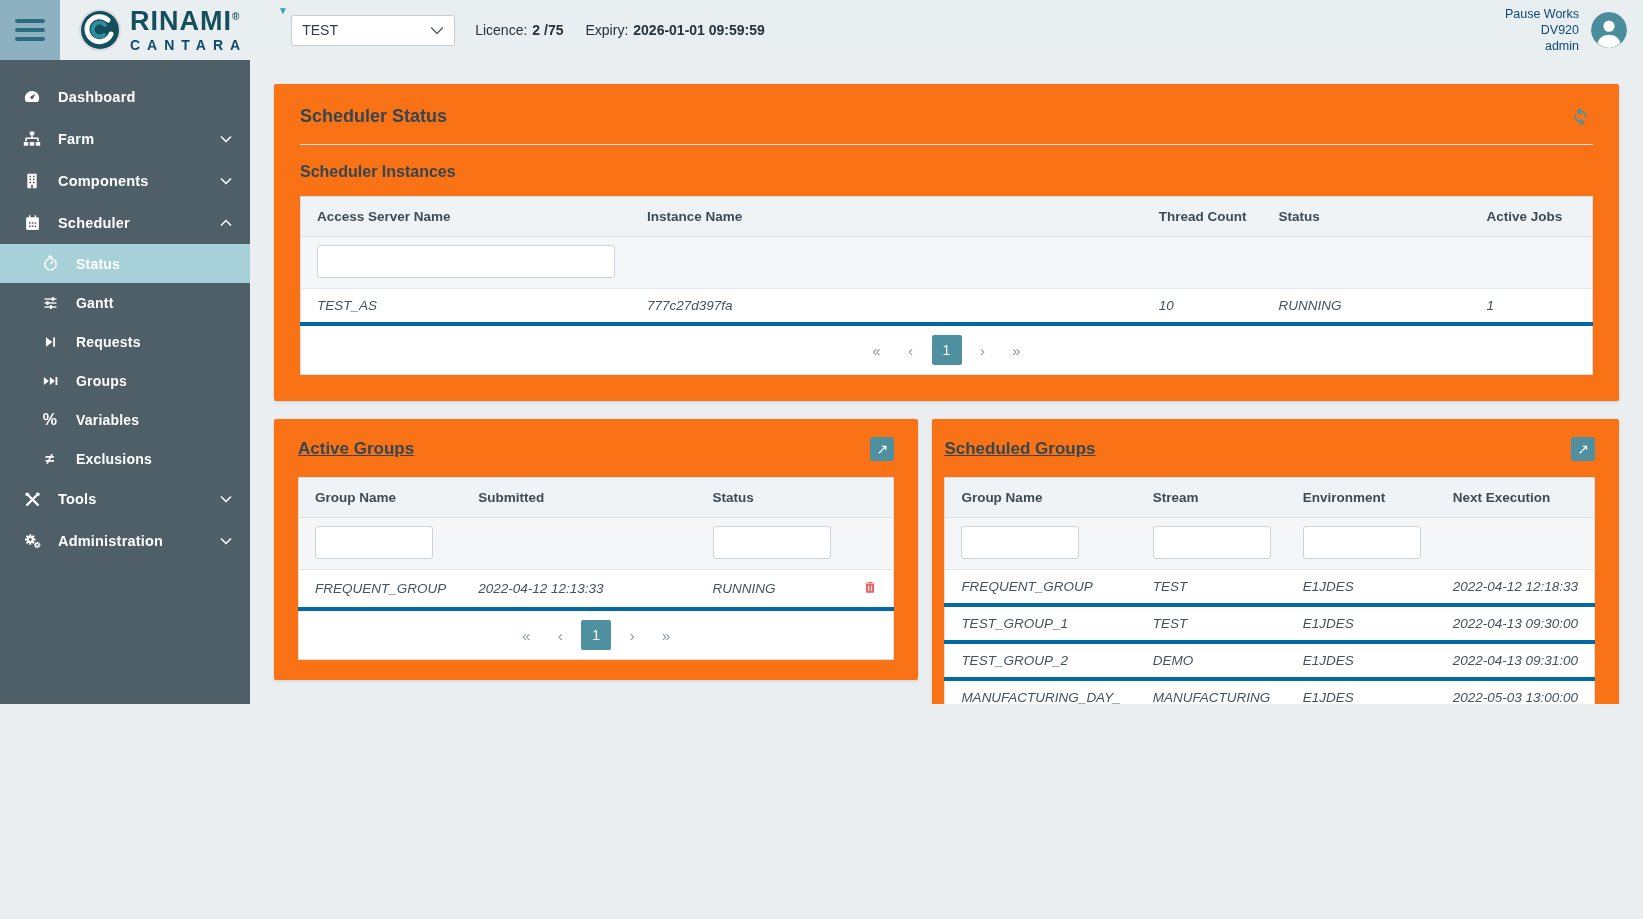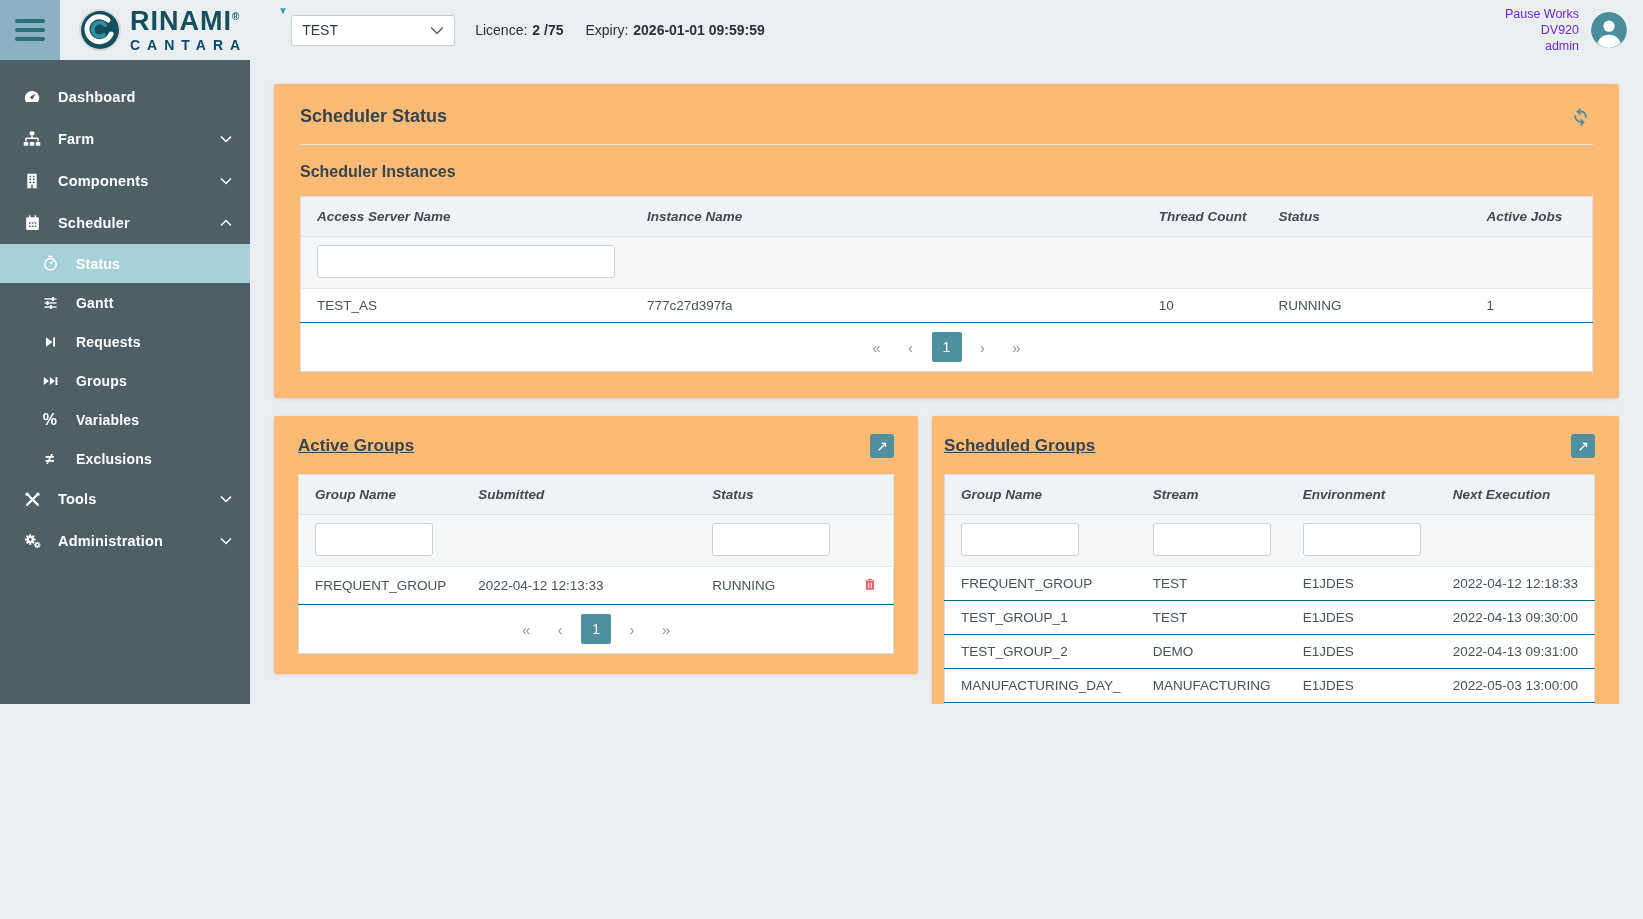--- a/index.html
+++ b/index.html
@@ -21,51 +21,51 @@
   .brand-top { font-size:27px; font-weight:800; color:#154f5e; letter-spacing:1px; }
   .brand-top .tm { font-size:10px; font-weight:700; vertical-align:super; color:#154f5e; }
   .brand-caret { position:absolute; top:-2px; left:148px; color:#35a2b5; font-size:10px; }
   .brand-bottom { font-size:14px; font-weight:700; color:#0c4a6e; letter-spacing:7px; margin-top:3px; }
   .env-select { width:164px; height:31px; background:#fff; border:1px solid #c6ced3; border-radius:3px;
     display:flex; align-items:center; justify-content:space-between; padding:0 10px; font-size:14px;
     color:#333c41; cursor:pointer; }
   .licence-block { margin-left:20px; font-size:14px; color:#25343c; display:flex; gap:22px; }
   .licence-block b { margin-left:5px; }
   .spacer { flex:1; }
-  .user-block { text-align:right; font-size:12.5px; line-height:1.28; color:#6d28d9; margin-right:12px; }
+  .user-block { text-align:right; font-size:12.5px; line-height:1.28; color:#0c4a6e; margin-right:12px; }
   .avatar { width:36px; height:36px; border-radius:50%; overflow:hidden; margin-right:16px; cursor:pointer; flex:0 0 36px; }
 
   
   .layout { display:flex; flex:1; min-height:0;justify-content:flex-end; }
   .sidebar { width:250px; flex:0 0 250px; background:#4e5f68; padding-top:16px; }
   .nav-item { height:42px; display:flex; align-items:center; padding-left:22px; color:#fff;
     font-size:14.5px; font-weight:600; cursor:pointer; letter-spacing:.2px; }
   .nav-item.sub { height:39px; padding-left:40px; font-size:14px; }
   .nav-item.active { background:#a7d1d9; }
   .nav-icon { width:20px; display:inline-flex; justify-content:center; margin-right:16px; flex:0 0 20px;
     font-size:16px; font-weight:700; }
   .nav-icon svg { display:block; }
   .nav-chevron { margin-left:auto; margin-right:18px; display:flex; }
   .main { flex:1; padding:24px; overflow:hidden; }
 
   
-  .card { background:#fdba74; border-radius:2px; box-shadow:0 1px 3px rgba(40,50,60,.14); }
+  .card { background:#f97316; border-radius:2px; box-shadow:0 1px 3px rgba(40,50,60,.14); }
   .card-full { padding:20px 26px 26px; }
   .card-head { display:flex; align-items:center; justify-content:space-between; }
   .card-title { font-size:18px; font-weight:700; color:#36454e; }
   .icon-btn { background:none; border:none; cursor:pointer; padding:2px; display:flex; }
   .divider { border:none; border-top:1px solid #dfe4e7; margin:15px 0 18px; }
   .section-title { font-size:16px; font-weight:700; color:#36454e; margin-bottom:15px; }
 
   table { width:100%; border-collapse:collapse; border:1px solid #d9dfe3; background:#fff; }
   th { text-align:left; font-size:13.5px; font-weight:700; color:#3e4b54; background:#f0f3f5;
-    padding:12px 16px; border-bottom:1px solid #d9dfe3; white-space:nowrap;font-style:italic; }
+    padding:12px 16px; border-bottom:1px solid #d9dfe3; white-space:nowrap; }
   td { padding:9px 16px; font-size:13.5px; color:#46525a; white-space:nowrap; overflow:hidden; }
   tr.filter-row td { background:#f4f6f8; padding:8px 16px 10px; border-bottom:1px solid #e3e8ea; }
-  tr.data-row td { border-bottom:1px solid #0369a1; }
+  tr.data-row td { border-bottom:4px solid #0369a1;font-style:italic; }
   .filter-input { height:33px; border:1px solid #ccd3d8; border-radius:3px; background:#fff;
     padding:0 8px; font-size:13px; outline:none; }
   .filter-wide { width:298px; }
   .filter-sm { width:118px; max-width:100%; }
 
   .pager { display:flex; justify-content:center; align-items:center; gap:8px; padding:9px 0; }
   .pg { min-width:26px; height:28px; display:inline-flex; align-items:center; justify-content:center;
     color:#8a979e; font-size:15px; cursor:pointer; padding:0 4px; }
   .pg-active { background:#4e8fa0; color:#fff; border-radius:2px; min-width:30px; height:30px; font-size:14px; }
 

